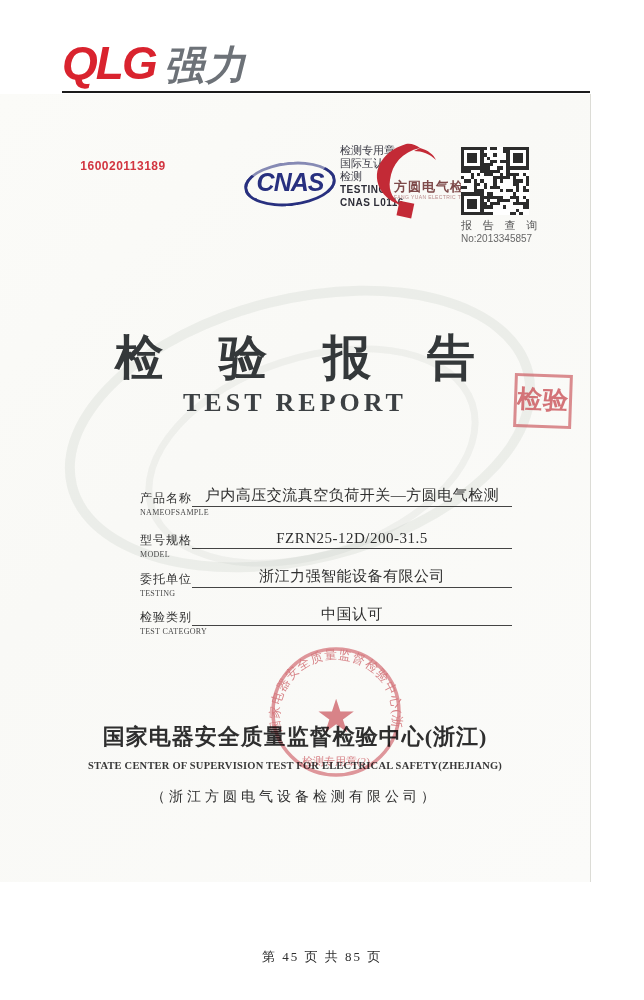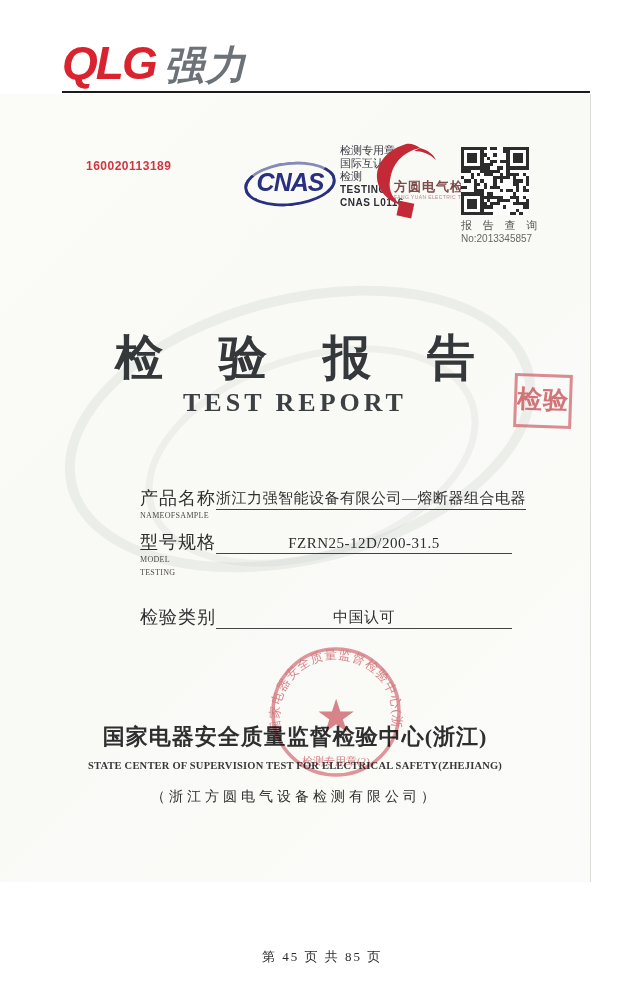--- a/index.html
+++ b/index.html
@@ -23,21 +23,21 @@
   .wm1{left:60px;top:200px;width:460px;height:250px;transform:rotate(-14deg);}
   .wm2{left:140px;top:260px;width:330px;height:190px;transform:rotate(-18deg);border-width:7px;
        border-color:rgba(186,196,188,0.18);}
   .cma{position:absolute;left:80px;top:60px;width:86px;text-align:center;}
   .cma-shape{position:relative;width:76px;height:46px;margin:0 auto;border:5px solid #d23540;
              border-radius:16px;}
   .cma-notch{position:absolute;right:-6px;top:9px;width:8px;height:18px;background:#fbfbf8;}
   .cma-shape span{position:absolute;left:0;right:0;top:5px;font-family:"Liberation Sans",sans-serif;
              font-weight:bold;font-style:italic;font-size:27px;color:#d23540;letter-spacing:1px;}
   .cma-num{margin-top:5px;font-family:"Liberation Sans",sans-serif;font-weight:bold;
-           font-size:12px;color:#d23540;letter-spacing:.5px;margin-left:6px;}
+           font-size:12px;color:#d23540;letter-spacing:.5px;}
 
   .ilac{position:absolute;left:174px;top:58px;width:66px;height:66px;border-radius:50%;
         border:1px solid #a9cde0;
         background:
           repeating-linear-gradient(0deg,rgba(146,190,214,.35) 0 1px,transparent 1px 7px),
           repeating-linear-gradient(90deg,rgba(146,190,214,.25) 0 1px,transparent 1px 9px);
         box-shadow:inset 0 0 0 6px rgba(255,255,255,.55);}
   .ilac span{position:absolute;left:0;right:0;top:24px;text-align:center;
         font-family:"Liberation Sans",sans-serif;font-weight:bold;font-size:13px;color:#2e7fae;}
 
@@ -74,21 +74,21 @@
         font-size:26px;font-weight:bold;color:#3c4043;letter-spacing:4px;}
 
   .stamp-small{position:absolute;left:514px;top:280px;width:52px;height:48px;
         border:3px solid rgba(204,92,98,.7);transform:rotate(2deg);overflow:hidden;
         color:rgba(204,92,98,.85);font-size:25px;font-weight:bold;line-height:46px;
         text-align:center;letter-spacing:1px;white-space:nowrap;}
 
   
   .field{position:absolute;left:140px;width:372px;}
   .field .row{display:flex;align-items:flex-end;}
-  .field .lab{font-size:18px;color:#2f2f2f;white-space:nowrap;letter-spacing:1px;}
+  .field .lab{font-size:12px;color:#2f2f2f;white-space:nowrap;letter-spacing:1px;}
   .field .val{flex:1;text-align:center;font-size:15px;color:#2f2f2f;
         border-bottom:1.5px solid #444;padding-bottom:1px;white-space:nowrap;letter-spacing:.5px;}
   .field .sub{font-size:8px;color:#4a4a4a;margin-top:1px;letter-spacing:.3px;
         font-family:"Liberation Serif",serif;}
   .f0{top:392px;} .f1{top:436px;} .f2{top:473px;} .f3{top:511px;}
 
   
   .inst-cn{position:absolute;left:0;top:628px;width:590px;text-align:center;
         font-size:22px;font-weight:bold;color:#2e2e2e;letter-spacing:1px;}
   .inst-en{position:absolute;left:0;top:666px;width:590px;text-align:center;
@@ -379,39 +379,44 @@
     </div>
 
     <div class="title-cn">检 验 报 告</div>
     <div class="title-en">TEST REPORT</div>
 
     <div class="stamp-small">检验</div>
 
     <div class="field f0">
       <div class="row">
         <span class="lab">产品名称</span>
-        <span class="val">浙江力强智能设备有限公司—熔断器组合电器</span>
+        <span class="val">户内高压交流真空负荷开关—方圆电气检测</span>
       </div>
       <div class="sub">NAMEOFSAMPLE</div>
     </div>
     <div class="field f1">
       <div class="row">
         <span class="lab">型号规格</span>
         <span class="val">FZRN25-12D/200-31.5</span>
       </div>
       <div class="sub">MODEL</div>
     </div>
     <div class="field f2">
+      <div class="row">
+        <span class="lab">委托单位</span>
+        <span class="val">浙江力强智能设备有限公司</span>
+      </div>
       <div class="sub">TESTING</div>
     </div>
     <div class="field f3">
       <div class="row">
         <span class="lab">检验类别</span>
         <span class="val">中国认可</span>
       </div>
+      <div class="sub">TEST CATEGORY</div>
     </div>
 
     <div class="inst-cn">国家电器安全质量监督检验中心(浙江)</div>
     <div class="inst-en">STATE CENTER OF SUPERVISION TEST FOR ELECTRICAL SAFETY(ZHEJIANG)</div>
     <div class="inst-sub">（浙江方圆电气设备检测有限公司）</div>
 
     <svg class="stamp-big" viewBox="0 0 140 140">
       <circle cx="70" cy="70" r="63" fill="none" stroke="rgba(214,104,112,0.8)" stroke-width="3.5"></circle>
       <defs>
         <path id="arcTop" d="M 16,92 A 57,57 0 1 1 124,92" fill="none"></path>

